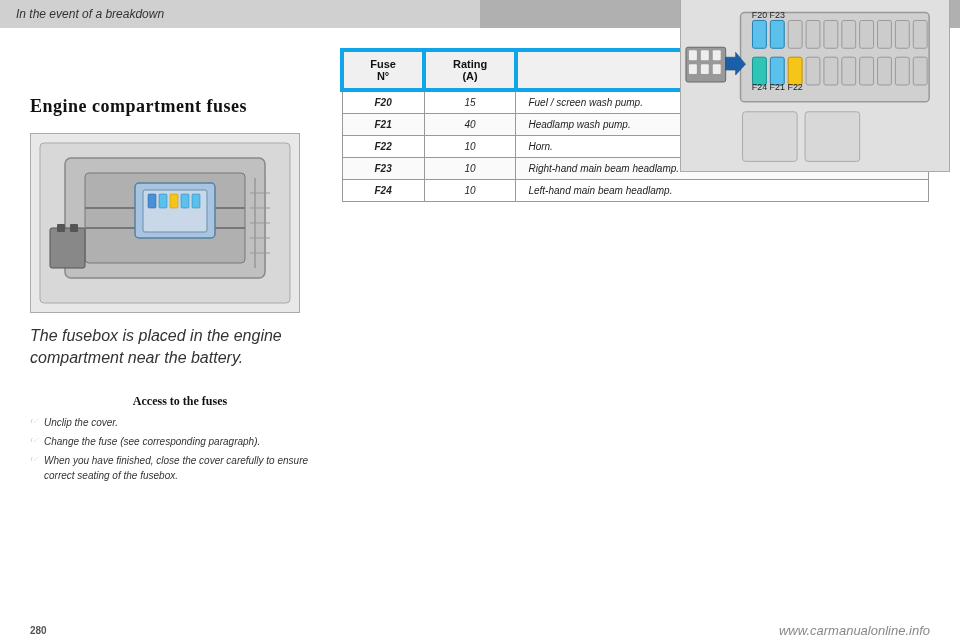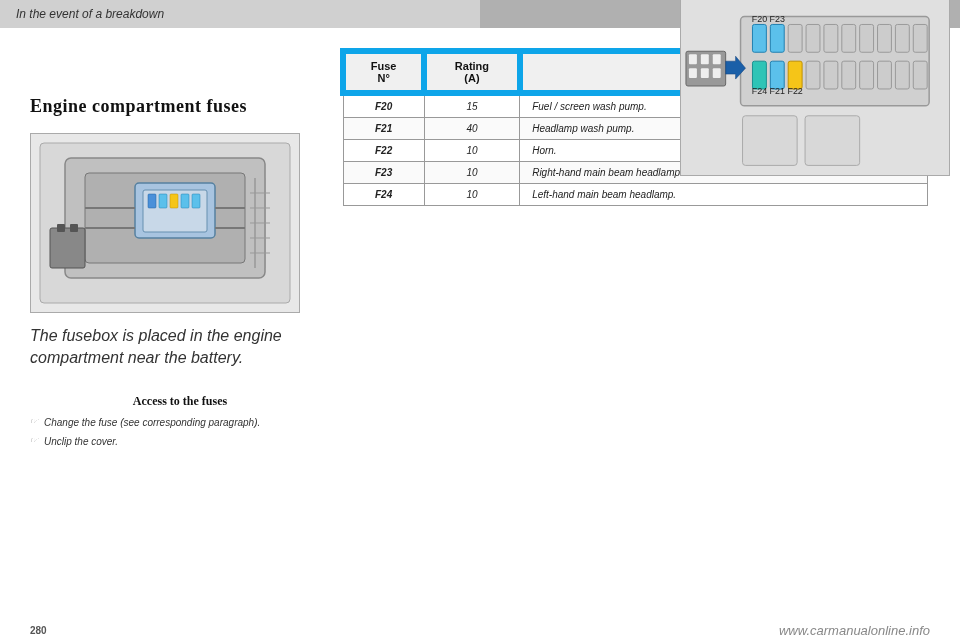--- a/index.html
+++ b/index.html
@@ -127,21 +127,21 @@
     }
 
     .fuse-table {
       width: 100%;
       border-collapse: collapse;
       font-size: 11px;
     }
 
     .fuse-table th {
       background: #f0f0f0;
-      border: 6px solid #0ea5e9;
+      border: 4px solid #0ea5e9;
       padding: 6px 0;
       text-align: center;
       font-weight: bold;
       font-size: 11px;
       color: #111;
     }
 
     .fuse-table td {
       border: 1px solid #999;
       padding: 5px 8px;
@@ -258,22 +258,23 @@
     </svg>
   </div>
 
   <p class="image-caption">
     <span>The fusebox is placed in the engine</span><br>
     <span>compartment near the battery.</span>
   </p>
 
   <h3 class="access-title">Access to the fuses</h3>
   <ul class="access-list">
+    <li>Unclip the cover.</li>
     <li>Change the fuse (see corresponding paragraph).</li>
-    <li>Unclip the cover.</li>
+    <li>When you have finished, close the cover carefully to ensure correct seating of the fusebox.</li>
   </ul>
 </div>
 
 <div class="right-col">
   <table class="fuse-table">
     <thead>
       <tr>
         <th>Fuse<br>N°</th>
         <th>Rating<br>(A)</th>
         <th>Functions</th>

